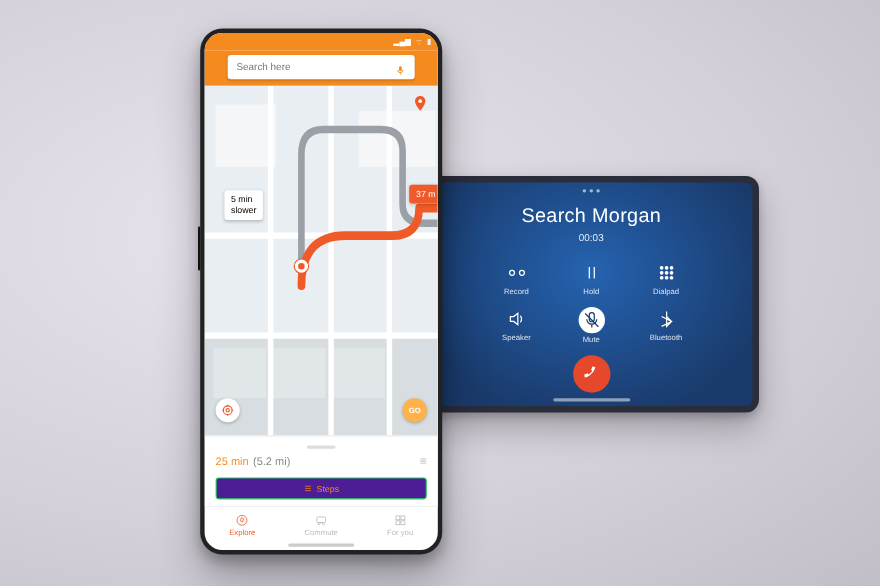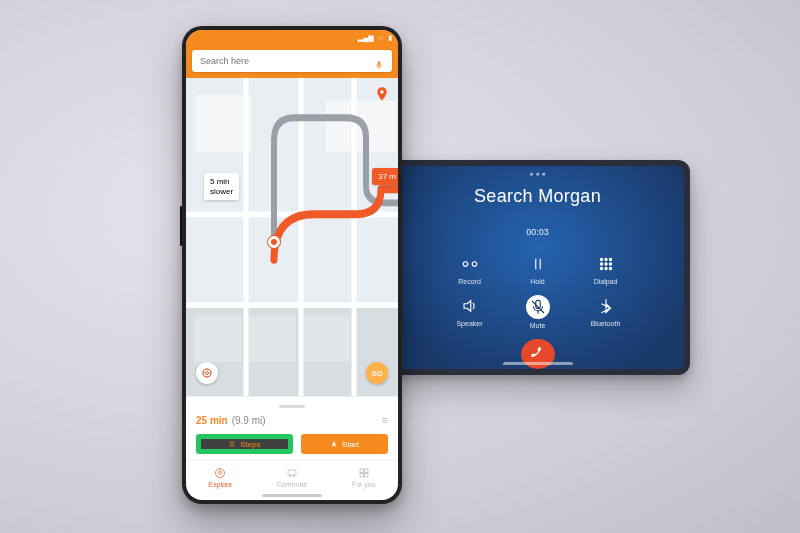--- a/index.html
+++ b/index.html
@@ -26,21 +26,21 @@
     width: 100%; height: 100%;
     background: radial-gradient(ellipse at 50% 40%, #2563b0 0%, #1a3a6b 80%);
     border-radius: 6px;
     position: relative;
     overflow: hidden;
     color: #fff;
     display: flex; flex-direction: column; align-items: center;
   }
   .call-status-top { position:absolute; top:4px; font-size:7px; color:rgba(255,255,255,.6); left:0; right:0; text-align:center; }
   .caller-name { font-size: 18px; font-weight: 300; margin-top: 20px; letter-spacing:.3px; }
-  .call-time { font-size: 9px; margin-top: 20px; opacity: .9; }
+  .call-time { font-size: 9px; margin-top: 4px; opacity: .9; }
   .call-grid {
     margin-top: 16px;
     display: grid; grid-template-columns: repeat(3, 46px);
     gap: 10px 22px;
     justify-content:center;
   }
   .call-btn { display:flex; flex-direction:column; align-items:center; gap:3px; font-size:7px; color:rgba(255,255,255,.85); }
   .call-ico { width:22px; height:22px; display:flex; align-items:center; justify-content:center; }
   .call-ico svg { width:18px; height:18px; stroke:#fff; stroke-width:1.5; fill:none; }
   .mute-on .call-ico { background:#fff; border-radius:50%; width:24px; height:24px; }
@@ -75,21 +75,21 @@
     width:100%; height:100%;
     border-radius: 16px;
     overflow:hidden;
     background:#fff;
     display:flex; flex-direction:column;
     position:relative;
   }
   .status { height:16px; background:#f58a1f; display:flex; justify-content:flex-end; align-items:center; padding:0 6px; gap:4px; }
   .status span { color:#fff; font-size:7px; }
   .searchbar-row {
-    background:#f58a1f; padding:4px 6px 6px;
+    background:#f58a1f; padding:4px 21px 6px;
   }
   .searchbar {
     background:#fff; border-radius:3px; height:22px;
     display:flex; align-items:center; padding:0 8px;
     box-shadow:0 1px 2px rgba(0,0,0,.15);
   }
   .searchbar input {
     flex:1; border:0; outline:0; font-size:9px; color:#555; background:transparent;
   }
   .mic { width:10px; height:10px; }
@@ -117,27 +117,27 @@
   .fab.loc { left:10px; bottom:12px; }
   .fab.loc svg{width:12px;height:12px;stroke:#f05a28;fill:none;stroke-width:2;}
   .fab.go { right:10px; bottom:12px; background:#ffb14a; color:#fff; font-size:7px; font-weight:700; }
 
   .panel {
     background:#fff; padding:8px 10px 6px;
     border-top:1px solid #eee;
   }
   .grab { width:26px; height:3px; background:#ddd; border-radius:2px; margin:0 auto 6px; }
   .eta-line { font-size:10px; display:flex; align-items:baseline; gap:4px; }
-  .eta-v { color:#f58a1f; font-weight:700;text-align:center; }
+  .eta-v { color:#f58a1f; font-weight:400;text-align:center; }
   .eta-d { color:#888; }
   .menu-ico { margin-left:auto; color:#bbb; font-size:11px; }
   .sub { font-size:7.5px; color:#999; margin-top:2px; }
   .btn-row { display:flex; gap:8px; margin-top:8px; }
   .btn { flex:1; height:20px; border-radius:3px; font-size:8px; display:flex; align-items:center; justify-content:center; gap:4px; }
-  .btn.steps { border:5px solid #22c55e; color:#f58a1f; background:#404040; }
+  .btn.steps { border:1px solid #22c55e; color:#f58a1f; background:#4c1d95; }
   .btn.start { background:#f58a1f; color:#fff; }
   .btn svg{width:8px;height:8px;fill:currentColor;}
 
   .tabs {
     display:flex; justify-content:space-around; padding:6px 0 4px;
     border-top:1px solid #f0f0f0;
   }
   .tab { display:flex; flex-direction:column; align-items:center; gap:2px; font-size:7px; color:#bbb; }
   .tab.active { color:#f05a28; }
   .tab svg { width:12px; height:12px; stroke:currentColor; fill:none; stroke-width:1.5; }
@@ -284,35 +284,29 @@
               <line x1="19" y1="12" x2="22" y2="12"></line>
             </svg>
           </div>
         <div class="fab go">GO</div>
       </div>
 
       <div class="panel">
         <div class="grab"></div>
         <div class="eta-line">
           <span class="eta-v">25 min</span>
-          <span class="eta-d">(9.9 mi)</span>
+          <span class="eta-d">(5.2 mi)</span>
           <span class="menu-ico">≡</span>
         </div>
         <div class="btn-row">
           <div class="btn steps">
             <svg viewBox="0 0 24 24">
                 <path d="M4 6h16M4 12h16M4 18h16" stroke="currentColor" stroke-width="2"></path>
               </svg>
             <span>Steps</span>
-          </div>
-          <div class="btn start">
-            <svg viewBox="0 0 24 24">
-                <path d="M12 2l7 18-7-4-7 4z"></path>
-              </svg>
-            <span>Start</span>
           </div>
         </div>
       </div>
 
       <div class="tabs">
         <div class="tab active">
           <svg viewBox="0 0 24 24">
               <circle cx="12" cy="12" r="9"></circle>
               <path d="M15 9l-2 6-4-2 2-6z"></path>
             </svg>

